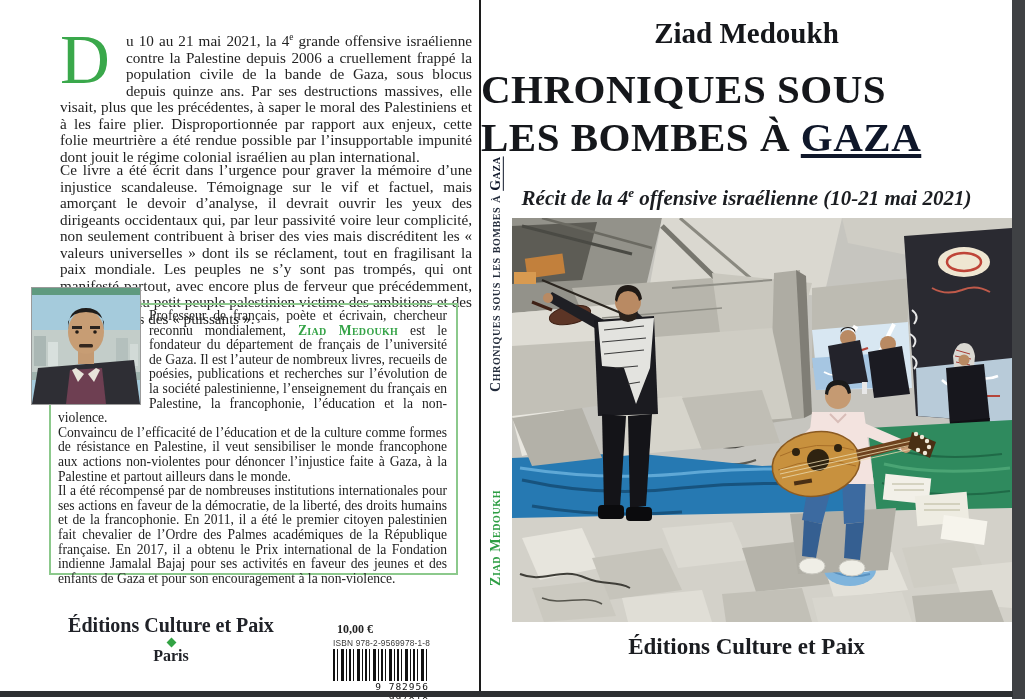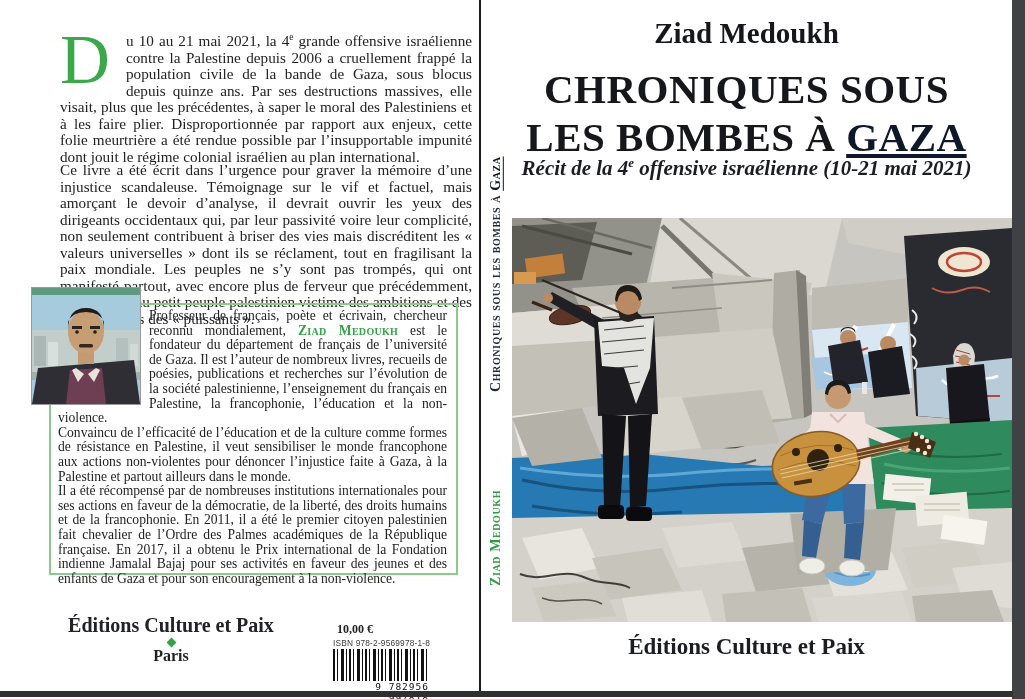--- a/index.html
+++ b/index.html
@@ -47,23 +47,23 @@
   .spine-title,.spine-author{position:absolute;writing-mode:vertical-rl;transform:rotate(180deg);
         font-variant:small-caps;font-weight:bold;white-space:nowrap;}
   .spine-title{left:488px;top:70px;width:21px;height:322px;font-size:14px;letter-spacing:0.6px;color:#232c3c;}
   .spine-author{left:488px;top:466px;width:21px;height:120px;font-size:14px;letter-spacing:0.6px;color:#2e9e44;}
   .accent{color:#0f172a;text-decoration:underline;}
 
   
   .front{position:absolute;left:481px;top:0;width:531px;height:691px;}
   .f-author{position:absolute;left:0;right:0;top:17px;text-align:center;
             font-size:29px;font-weight:bold;color:#15171b;}
-  .f-title{position:absolute;left:0;right:0;top:65px;text-align:center;
+  .f-title{position:absolute;left:0;right:0;top:65px;text-align:left;
            font-size:41px;line-height:48px;font-weight:bold;color:#15171b;letter-spacing:0.5px;}
-  .f-subtitle{position:absolute;left:0;right:0;top:156px;text-align:center;
+  .f-subtitle{position:absolute;left:0;right:0;top:186px;text-align:center;
               font-size:21px;font-style:italic;font-weight:bold;color:#1b1d21;}
   .f-photo{position:absolute;left:31px;top:218px;width:500px;height:404px;}
   .f-pub{position:absolute;left:0;right:0;top:634px;text-align:center;
          font-size:23px;font-weight:bold;color:#1b1d21;}
 </style>
 </head>
 <body>
 
 <div class="page">
 

